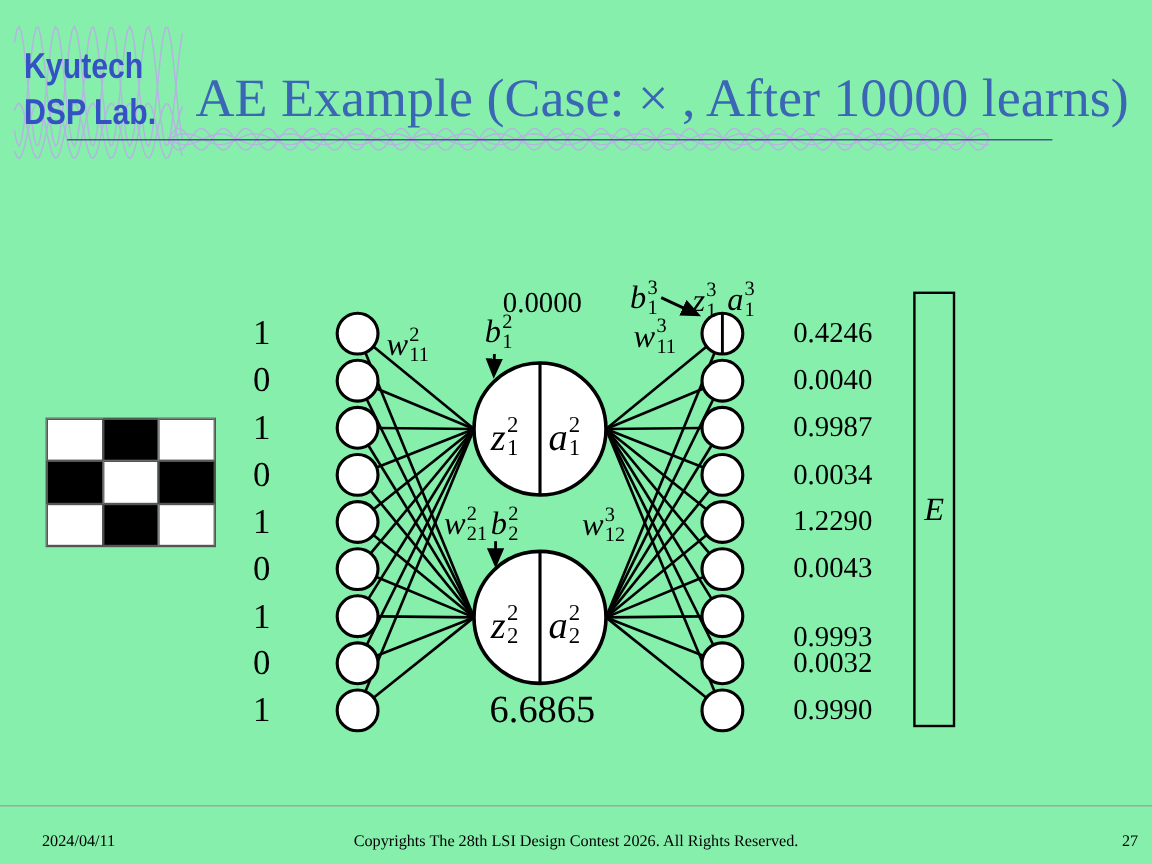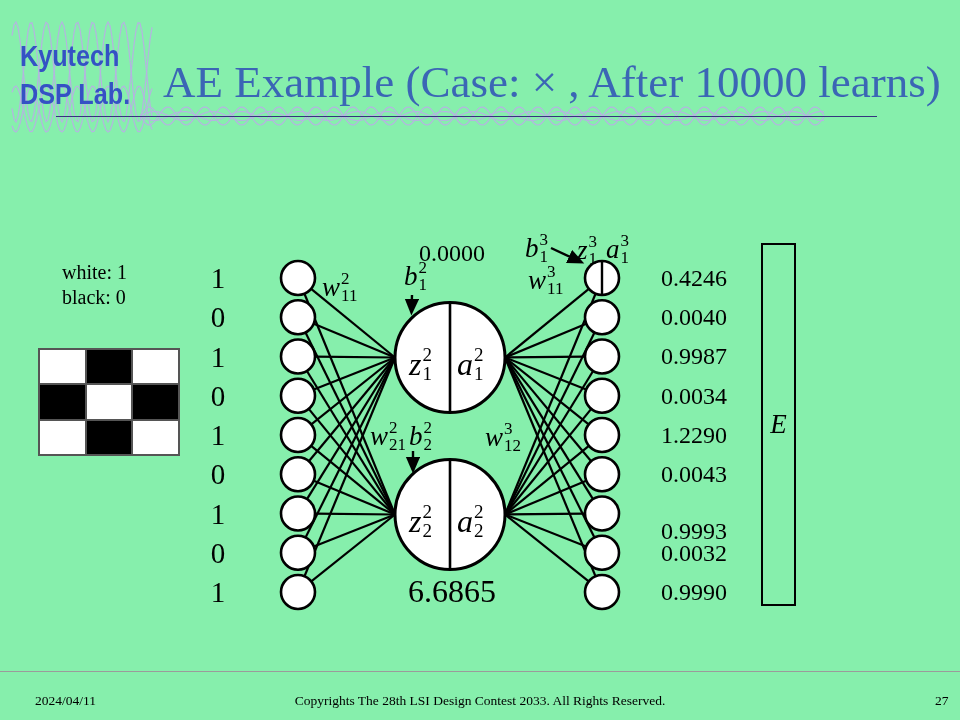--- a/index.html
+++ b/index.html
@@ -66,24 +66,20 @@
     </svg>
 
   <div class="logo">
     <div>Kyutech</div>
     <div>DSP Lab.</div>
   </div>
 
   <h1 class="title">AE Example (Case: × , After 10000 learns)</h1>
   <div class="title-rule"></div>
 
-  <div class="legend">
-    <div>white: 1</div>
-    <div>black: 0</div>
-  </div>
 
   <div class="checker">
     <div style="background: rgb(255, 255, 255);"></div>
     <div style="background: rgb(0, 0, 0);"></div>
     <div style="background: rgb(255, 255, 255);"></div>
     <div style="background: rgb(0, 0, 0);"></div>
     <div style="background: rgb(255, 255, 255);"></div>
     <div style="background: rgb(0, 0, 0);"></div>
     <div style="background: rgb(255, 255, 255);"></div>
     <div style="background: rgb(0, 0, 0);"></div>
@@ -274,16 +270,16 @@
         <span class="msub">1</span>
       </span>
     </span>
 
   <div class="ebox">
     <span>E</span>
   </div>
 
   <div class="footer-rule"></div>
   <div class="f-date">2024/04/11</div>
-  <div class="f-copy">Copyrights The 28th LSI Design Contest 2033.  All Rights Reserved.</div>
+  <div class="f-copy">Copyrights The 28th LSI Design Contest 2026.  All Rights Reserved.</div>
   <div class="f-page">27</div>
 
 </div>
 
 </body></html>

